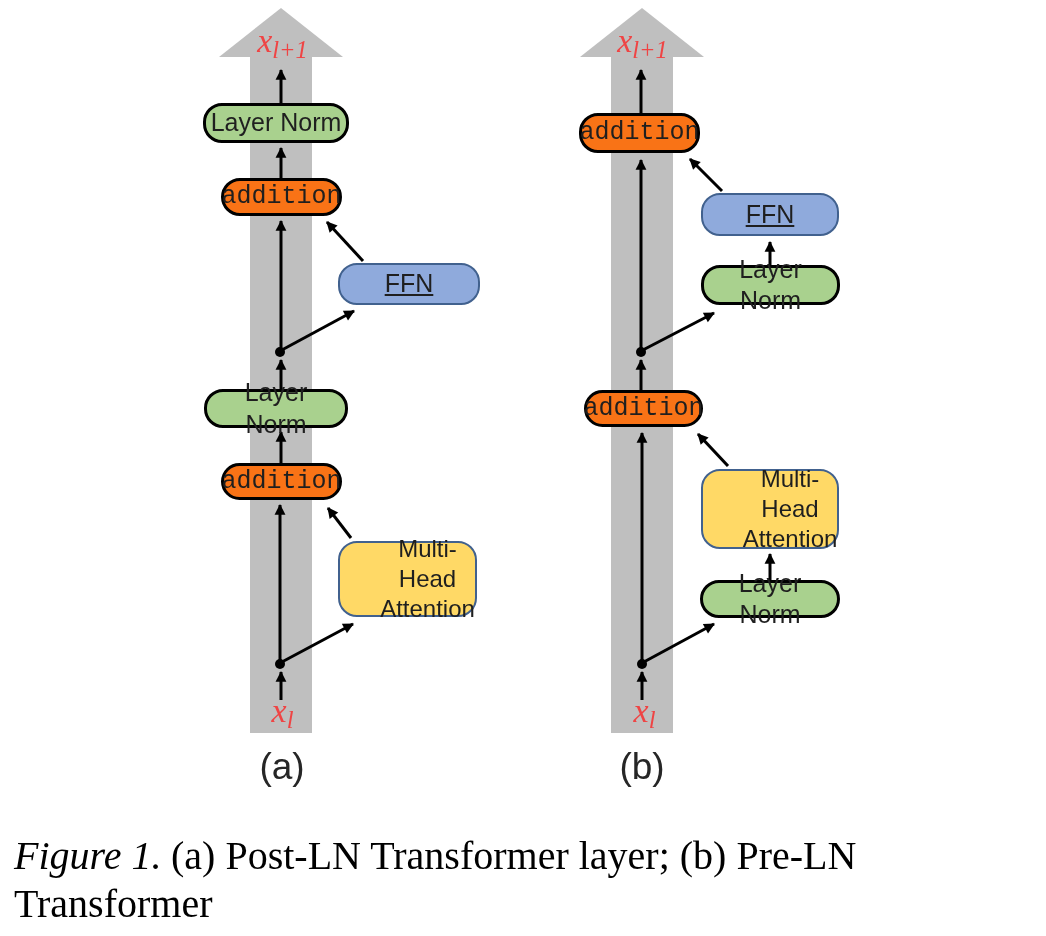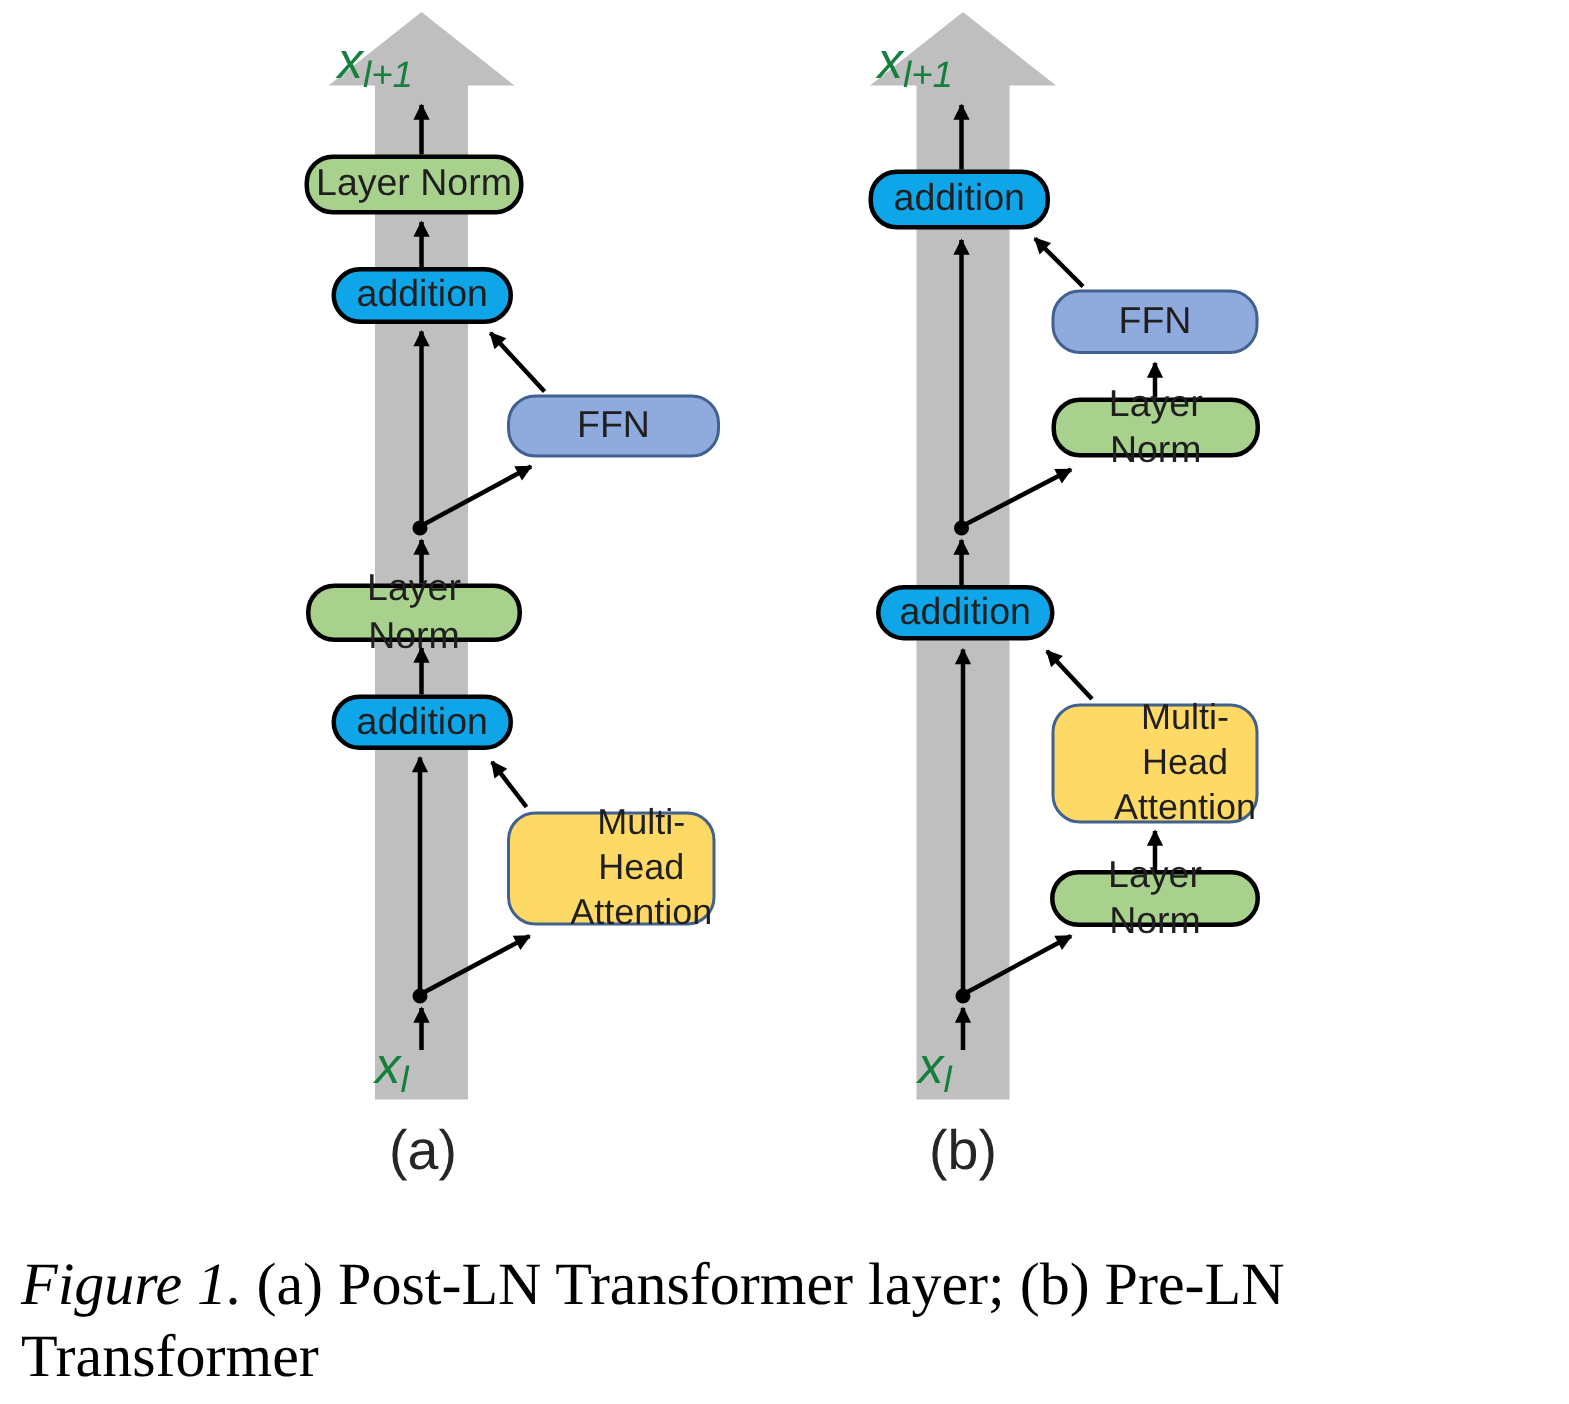--- a/index.html
+++ b/index.html
@@ -5,25 +5,25 @@
   html,body{margin:0;padding:0;background:#ffffff;}
   .stage{position:relative;width:1046px;height:936px;background:#fff;overflow:hidden;
          font-family:"Liberation Sans",sans-serif;}
   .wires{position:absolute;left:0;top:0;}
   .band{fill:var(--band-gray);}
   .wire{stroke:#000;stroke-width:3;fill:none;}
   .dot{fill:#000;}
   .box{position:absolute;box-sizing:border-box;display:flex;align-items:center;justify-content:center;
        text-align:center;color:var(--text-dark);font-size:25px;line-height:1.25;padding:0 4px;border-radius:19px;}
   .green{background:var(--layer-norm-green);border:3px solid var(--box-border-black);}
-  .white{background:#0ea5e9;border:3px solid var(--box-border-black);}
-  .blue{background:var(--ffn-blue);border:2px solid var(--accent-border-blue);}
+  .white{background:#f97316;border:3px solid var(--box-border-black);font-family:Liberation Mono, monospace;}
+  .blue{background:var(--ffn-blue);border:2px solid var(--accent-border-blue);text-decoration:underline;}
   .yellow{background:var(--attention-yellow);border:2px solid var(--accent-border-blue);font-size:24px;padding-left:44px;}
-  .mathlabel{position:absolute;font-family:Liberation Sans, sans-serif;
-             font-style:italic;font-size:34px;color:#15803d;}
+  .mathlabel{position:absolute;text-align:center;font-family:Liberation Serif, serif;
+             font-style:italic;font-size:34px;color:#ef4444;}
   .msub{font-size:0.72em;vertical-align:-0.25em;}
   .panel-label{position:absolute;text-align:center;font-size:37px;color:#262626;}
   .caption{position:absolute;left:14px;top:832px;width:1022px;
            font-family:"Liberation Serif",serif;font-size:40px;line-height:48px;color:#000;}
   .figtag{font-style:italic;}
   .caprest{margin-left:0.24em;font-family:Liberation Serif, serif;}
 </style>
 </head>
 <body>
 

